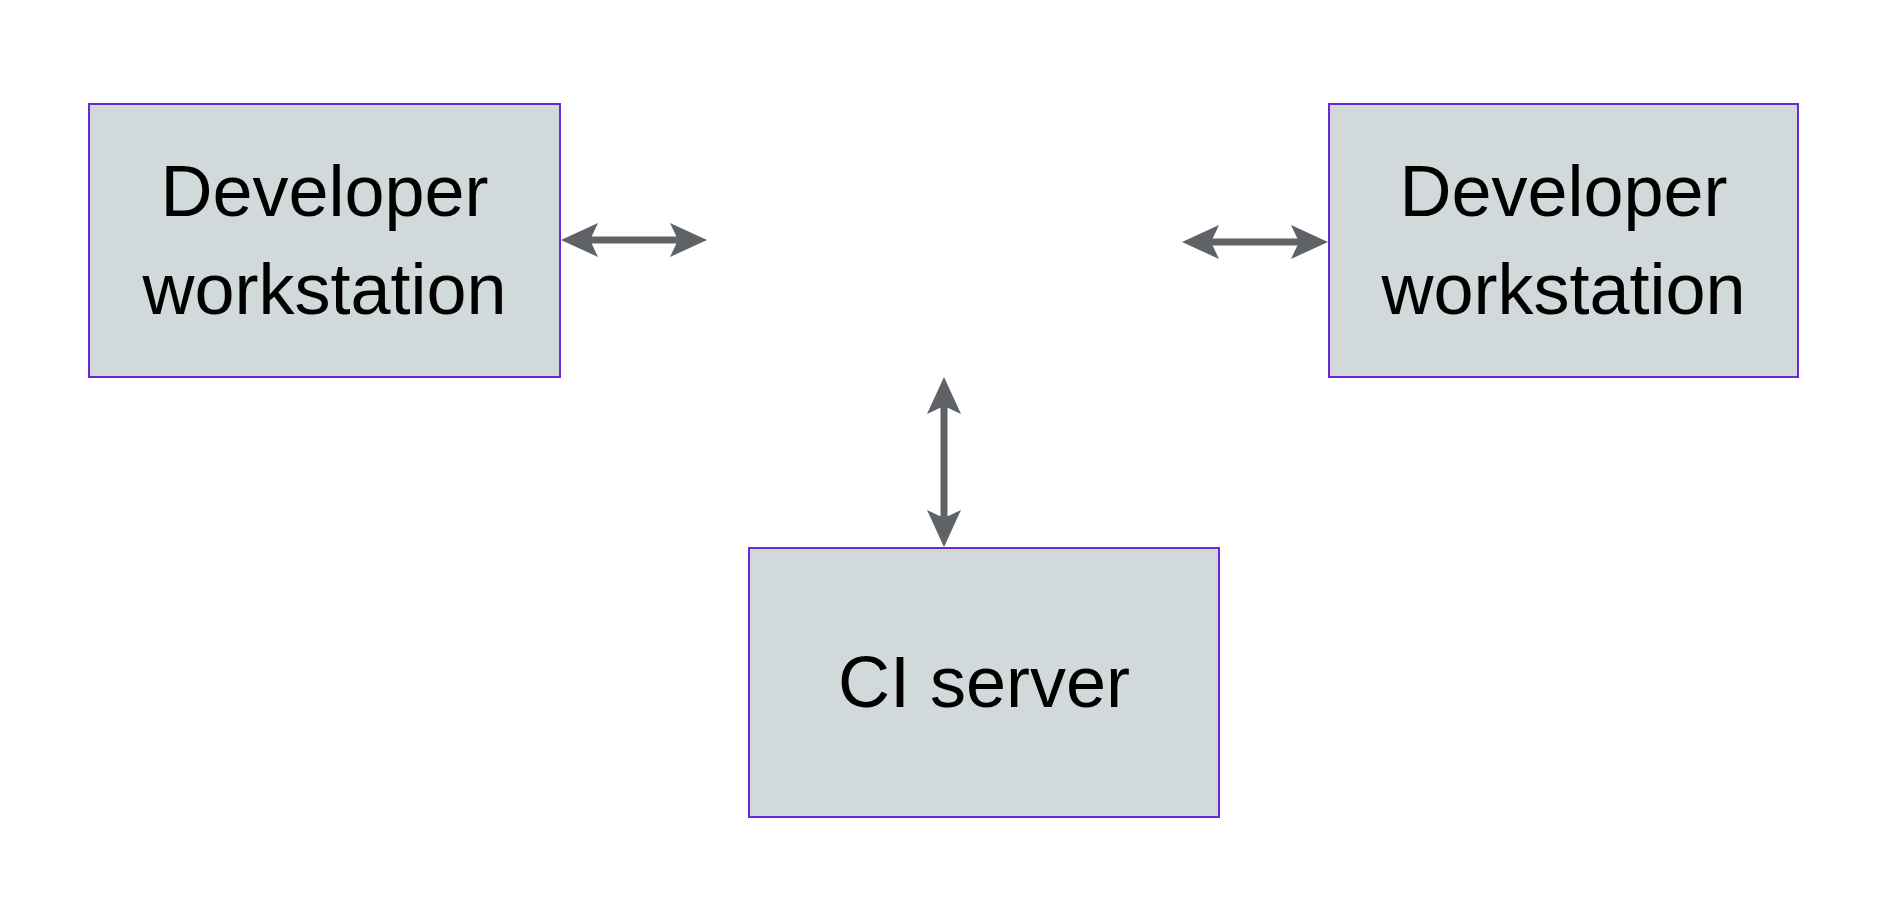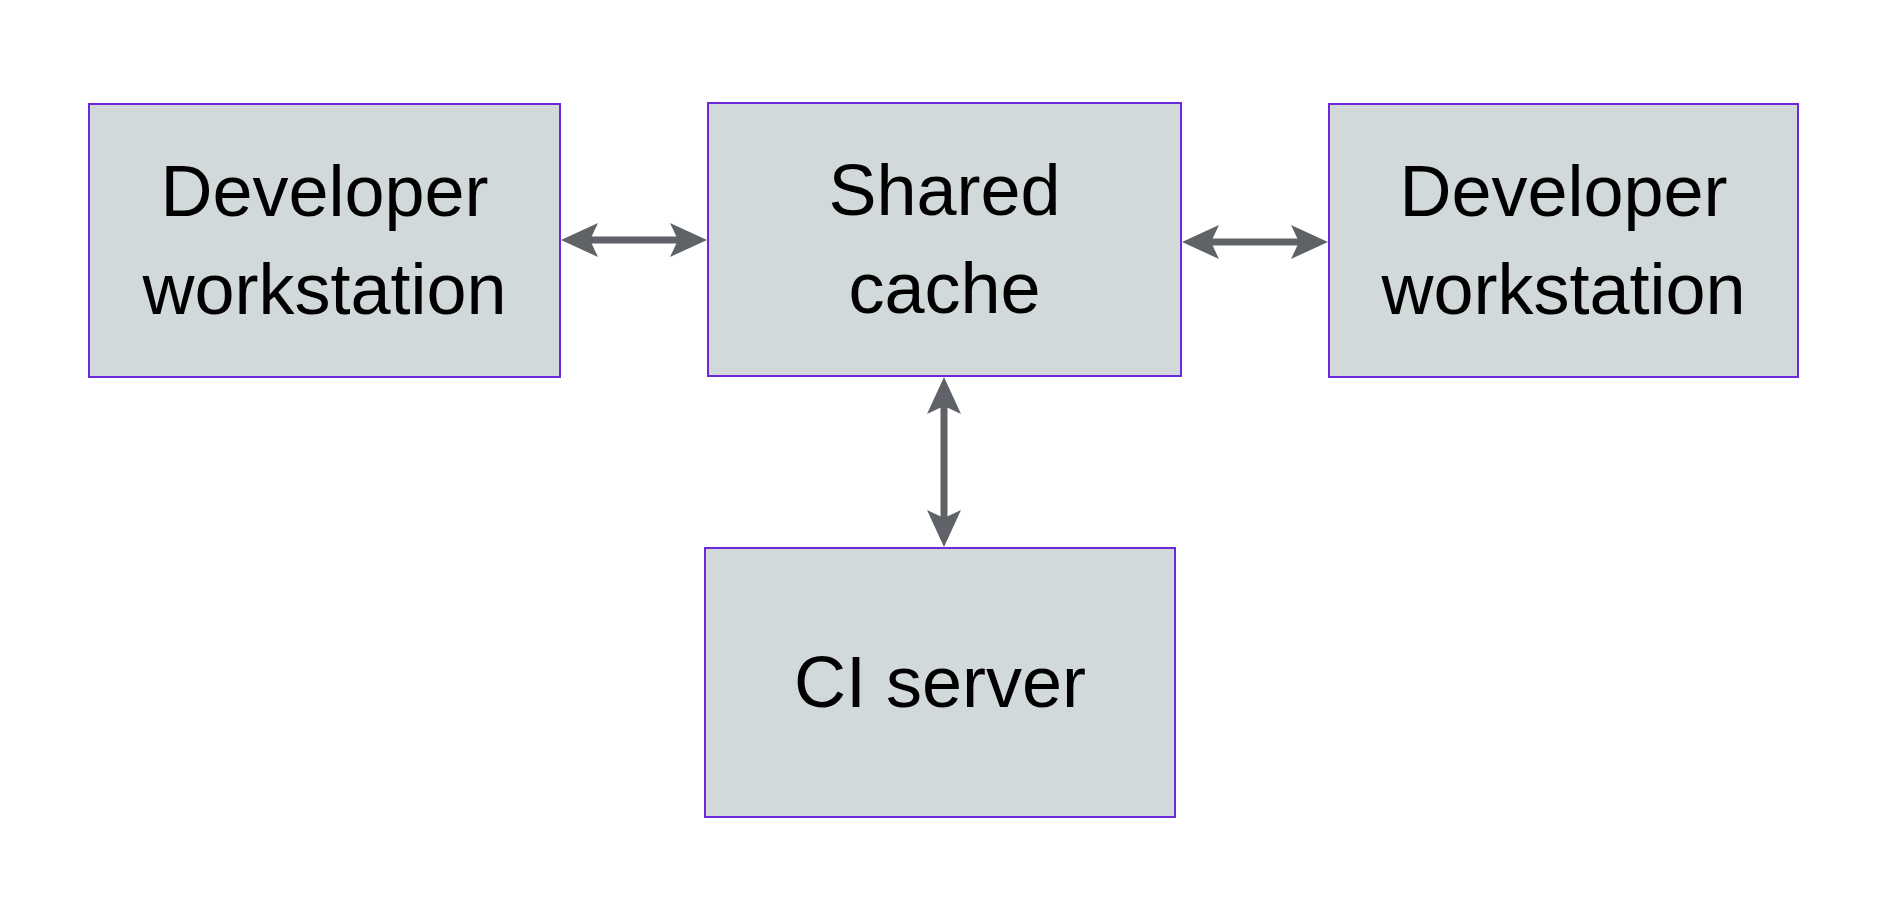--- a/index.html
+++ b/index.html
@@ -28,43 +28,39 @@
   .node-label {
     font-size: 72px;
     line-height: 1.35;
     color: #000000;
     white-space: pre-line;
     letter-spacing: 0px;
   }
   .node-left   { left: 88px;   top: 103px; width: 473px; height: 275px; }
   .node-center { left: 707px;  top: 102px; width: 475px; height: 275px; }
   .node-right  { left: 1328px; top: 103px; width: 471px; height: 275px; }
-  .node-bottom { left: 704px;  top: 547px; width: 472px; height: 271px; }
+  .node-bottom { left: 748px;  top: 547px; width: 472px; height: 271px; }
   .arrow {
     position: absolute;
     display: block;
   }
   .arrow-left  { left: 561px;  top: 220px; }
   .arrow-right { left: 1182px; top: 222px; }
   .arrow-down  { left: 924px;  top: 377px; }
 </style>
 </head>
 <body>
 
 <div class="canvas">
 
   <div class="node node-left">
     <span class="node-label">Developer
 workstation</span>
   </div>
 
-  <div class="node node-center">
-    <span class="node-label">Shared
-cache</span>
-  </div>
 
   <div class="node node-right">
     <span class="node-label">Developer
 workstation</span>
   </div>
 
   <div class="node node-bottom">
     <span class="node-label">CI server</span>
   </div>
 

